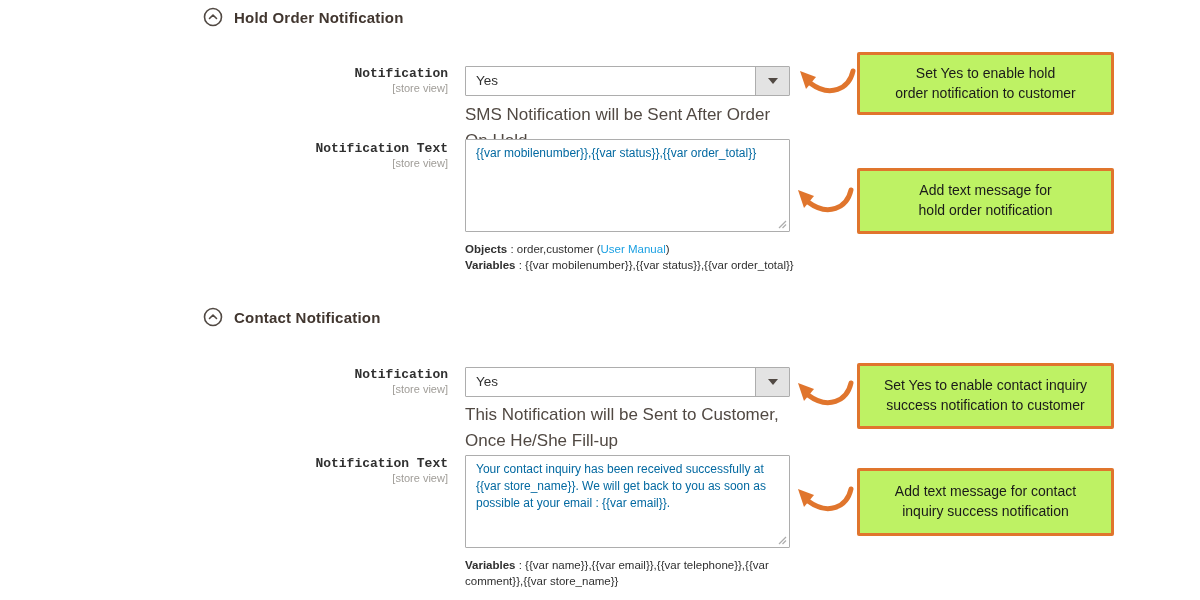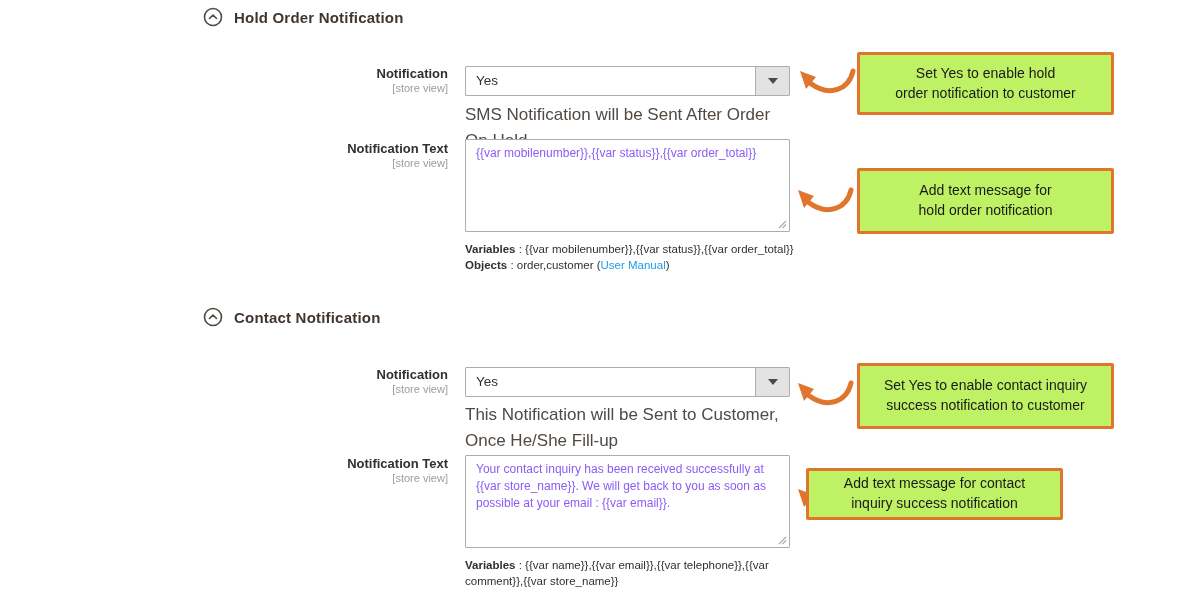--- a/index.html
+++ b/index.html
@@ -2,34 +2,34 @@
 <html><head>
 <meta charset="utf-8">
 <style>
   html,body{margin:0;padding:0;background:#fff;}
   .canvas{position:relative;width:1200px;height:600px;background:#ffffff;
     font-family:"Liberation Sans","DejaVu Sans",sans-serif;overflow:hidden;}
   .abs{position:absolute;}
   .sec-head{display:flex;align-items:center;gap:11px;cursor:pointer;}
   .sec-title{font-size:15px;font-weight:bold;color:#41362f;letter-spacing:.2px;}
   .lbl{width:208px;text-align:right;}
-  .lbl-main{font-size:13px;font-weight:bold;color:#303030;line-height:15px;}
+  .lbl-main{font-size:13px;font-weight:bold;color:#303030;line-height:15px;font-family:Liberation Mono, monospace;}
   .lbl-scope{font-size:11px;color:#a09d98;line-height:14px;}
   .select{width:325px;height:30px;border:1px solid #adadad;border-radius:1px;background:#fff;
     display:flex;align-items:stretch;box-sizing:border-box;cursor:pointer;gap:48px;}
   .select-val{flex:1;font-size:13.5px;color:#303030;line-height:28px;padding-left:10px;}
   .select-btn{width:33px;background:#e3e3e3;border-left:1px solid #adadad;
     display:flex;align-items:center;justify-content:center;cursor:pointer;}
   .caret{width:0;height:0;border-left:5px solid transparent;border-right:5px solid transparent;
     border-top:6px solid #514943;}
   .note{font-size:17px;color:#514943;line-height:1.5;white-space:pre-line;}
   .ta-wrap{width:325px;height:93px;}
   .ta{width:100%;height:100%;box-sizing:border-box;border:1px solid #adadad;border-radius:1px;
     resize:none;padding:5px 10px;font-family:inherit;font-size:12px;line-height:1.4;
-    color:#8b5cf6;outline:none;overflow:hidden;background:#fff;}
+    color:#0369a1;outline:none;overflow:hidden;background:#fff;}
   .grip{position:absolute;right:3px;bottom:3px;}
   .vars{font-size:11.5px;color:#303030;line-height:1.4;}
   .vars b{font-weight:bold;}
   .vars a{color:#1ba0e2;text-decoration:none;cursor:pointer;}
   .callout{width:257px;border:3px solid #e0752d;border-radius:2px;background:#bef264;
     display:flex;align-items:center;justify-content:center;text-align:center;
     font-size:14px;color:#1a1a1a;line-height:1.4;box-sizing:border-box;padding:4px 8px;}
   .callout span{white-space:pre-line;}
 </style>
 </head>
@@ -71,22 +71,22 @@
     <div class="lbl-scope">[store view]</div>
   </div>
   <div class="abs ta-wrap" style="left:465px;top:139px">
     <textarea class="ta" style="">{{var mobilenumber}},{{var status}},{{var order_total}}</textarea>
     <svg class="grip" width="10" height="10" viewBox="0 0 10 10">
       <line x1="2" y1="9" x2="9" y2="2" stroke="#adadad" stroke-width="1.2"></line>
       <line x1="5.5" y1="9" x2="9" y2="5.5" stroke="#adadad" stroke-width="1.2"></line>
     </svg>
   </div>
   <div class="abs vars" style="left:465px;top:241px;width:348px">
+    <div><b>Objects</b><span> : order,customer (</span><a>User Manual</a><span>)</span></div>
     <div><b>Variables</b><span> : {{var mobilenumber}},{{var status}},{{var order_total}}</span></div>
-    <div><b>Objects</b><span> : order,customer (</span><a>User Manual</a><span>)</span></div>
   </div>
 
   <svg class="abs" style="left:794px;top:183px" width="62" height="44" viewBox="0 0 62 44">
     <path d="M57 7 C 53 25, 34 34, 14 19" fill="none" stroke="#e0752d" stroke-width="5" stroke-linecap="round"></path>
     <polygon points="4,7 20,13 10,25" fill="#e0752d"></polygon>
   </svg>
   <div class="abs callout" style="left:857px;top:168px;height:66px">
     <span>Add text message for
 hold order notification</span>
   </div>
@@ -133,18 +133,18 @@
     </svg>
   </div>
   <div class="abs vars" style="left:465px;top:557px;width:352px">
     <div><b>Variables</b><span> : {{var name}},{{var email}},{{var telephone}},{{var comment}},{{var store_name}}</span></div>
   </div>
 
   <svg class="abs" style="left:794px;top:482px" width="62" height="44" viewBox="0 0 62 44">
     <path d="M57 7 C 53 25, 34 34, 14 19" fill="none" stroke="#e0752d" stroke-width="5" stroke-linecap="round"></path>
     <polygon points="4,7 20,13 10,25" fill="#e0752d"></polygon>
   </svg>
-  <div class="abs callout" style="left:806px;top:468px;height:52px">
+  <div class="abs callout" style="left:857px;top:468px;height:68px">
     <span>Add text message for contact
 inquiry success notification</span>
   </div>
 
 </div>
 
 </body></html>

